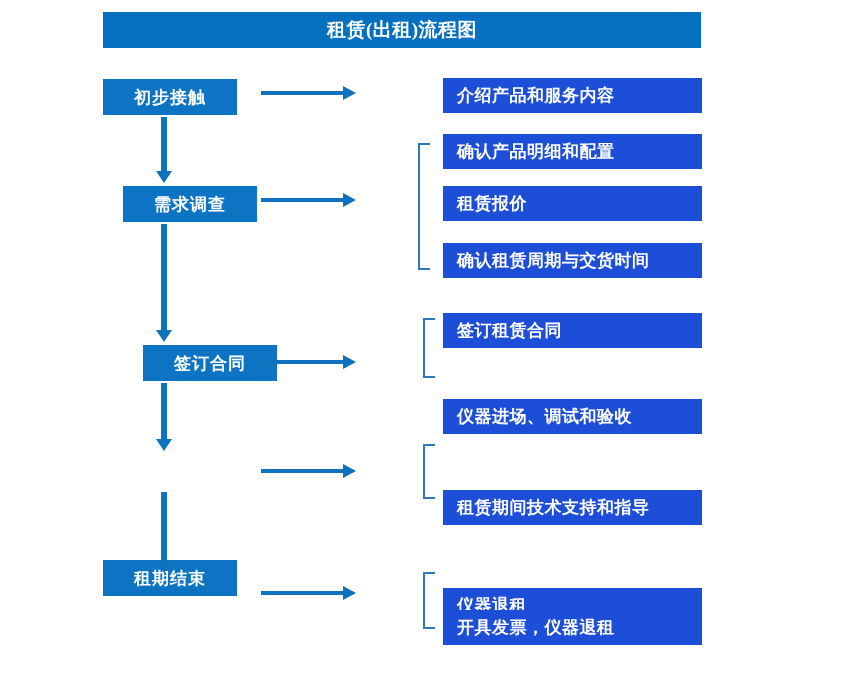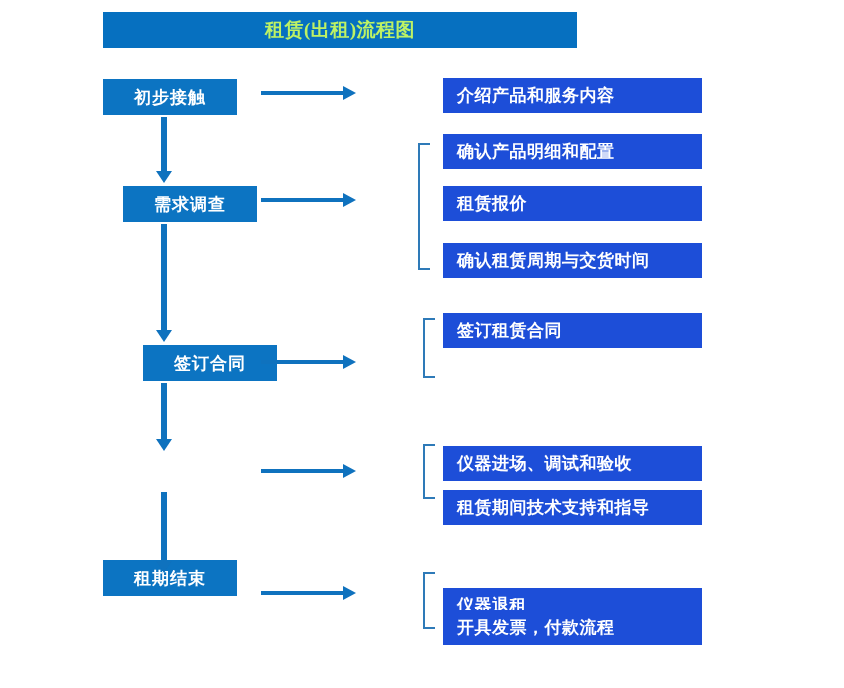--- a/index.html
+++ b/index.html
@@ -18,24 +18,24 @@
     width: 844px;
     height: 688px;
     background: #ffffff;
   }
 
   
   .title-bar {
     position: absolute;
     left: 103px;
     top: 12px;
-    width: 474px;
+    width: 598px;
     height: 36px;
     background: #0670c0;
-    color: #bef264;
+    color: #ffffff;
     font-size: 19px;
     font-weight: bold;
     display: flex;
     align-items: center;
     justify-content: center;
     letter-spacing: 0.5px;
   }
 
   
   .stage-box {
@@ -184,18 +184,18 @@
   <div class="bracket" style="left:418px; top:143px; height:127px;"></div>
   <div class="bracket" style="left:423px; top:318px; height:60px;"></div>
   <div class="bracket" style="left:423px; top:444px; height:55px;"></div>
   <div class="bracket" style="left:423px; top:572px; height:57px;"></div>
 
   <div class="detail-box" style="top:78px;">介绍产品和服务内容</div>
   <div class="detail-box" style="top:134px;">确认产品明细和配置</div>
   <div class="detail-box" style="top:186px;">租赁报价</div>
   <div class="detail-box" style="top:243px;">确认租赁周期与交货时间</div>
   <div class="detail-box" style="top:313px;">签订租赁合同</div>
-  <div class="detail-box" style="top:446px;">仪器进场、调试和验收</div>
+  <div class="detail-box" style="top:399px;">仪器进场、调试和验收</div>
   <div class="detail-box" style="top:490px;">租赁期间技术支持和指导</div>
   <div class="detail-box" style="top:561px;margin-top:27px;">仪器退租</div>
-  <div class="detail-box" style="top:610px;">开具发票，付款流程</div>
+  <div class="detail-box" style="top:610px;">开具发票，仪器退租</div>
 
 </div>
 
 </body></html>

